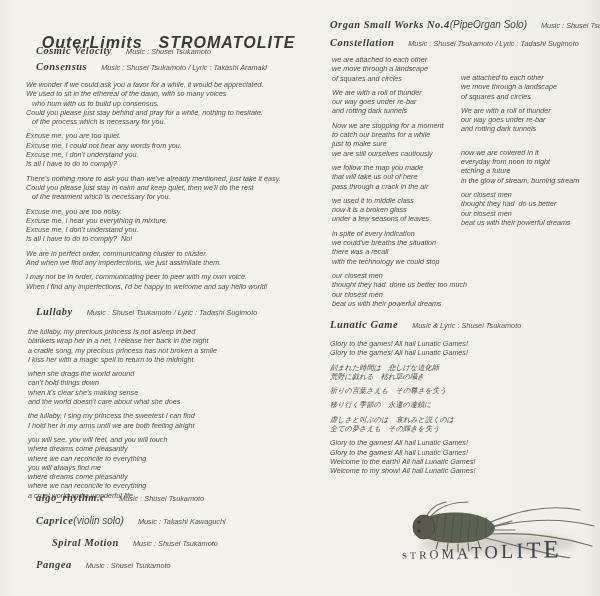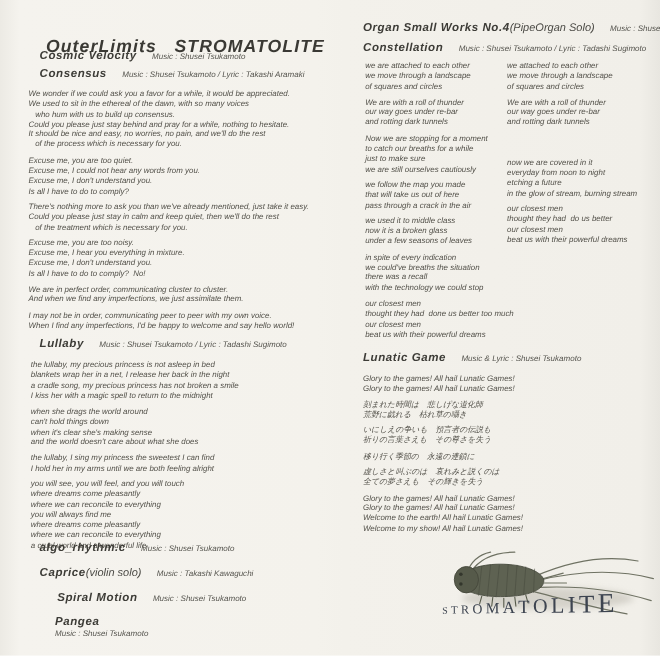--- a/index.html
+++ b/index.html
@@ -7,29 +7,29 @@
     width:600px;height:596px;position:relative;overflow:hidden;
     background:linear-gradient(90deg,#eceae4 0,#f5f3ee 3%,#f4f2ec 48%,#f3f1eb 52%,#f1efe9 97%,#e8e6e0 100%);
     font-family:"Liberation Sans",sans-serif;color:#4b4a45;
   }
   .sheet{position:absolute;inset:0;}
   .abs{position:absolute;}
   .hand{font-style:italic;}
   .album-title{left:20px;top:16px;font-size:16px;letter-spacing:1px;color:#3a3934;font-weight:bold;white-space:pre;}
   .album-title .gap{display:inline-block;width:16px;}
   .track{display:flex;align-items:baseline;white-space:pre;}
-  .t-title{font-size:10.5px;letter-spacing:.5px;color:#3d3c37;font-weight:bold;}
+  .t-title{font-size:10.5px;letter-spacing:.5px;color:#3d3c37;font-weight:bold;font-family:Liberation Serif, serif;}
   .t-sub{font-size:10px;color:#4b4a45;}
   .t-credit{font-size:7.3px;color:#55544e;margin-left:14px;}
   .lyrics{font-size:7.2px;line-height:9.3px;color:#525049;}
   .lyrics .line{white-space:pre;}
   .stanza{margin-bottom:5px;}
   .stanza:last-child{margin-bottom:0;}
   .col{width:135px;}
-  .col-right .stanza:nth-child(3){margin-top:27px;font-style:italic;}
+  .col-right .stanza:nth-child(3){margin-top:14px;font-style:italic;}
   .logo-text{left:402px;top:536px;width:196px;font-family:"Liberation Serif",serif;color:#3d4450;letter-spacing:3px;white-space:nowrap;transform:rotate(-.5deg);}
   .logo-text span:nth-child(1){font-size:9px;}
   .logo-text span:nth-child(2){font-size:10px;}
   .logo-text span:nth-child(3){font-size:11px;}
   .logo-text span:nth-child(4){font-size:12.5px;}
   .logo-text span:nth-child(5){font-size:14px;}
   .logo-text span:nth-child(6){font-size:15.5px;}
   .logo-text span:nth-child(7){font-size:17px;}
   .logo-text span:nth-child(8){font-size:18.5px;}
   .logo-text span:nth-child(9){font-size:20px;}
@@ -53,21 +53,20 @@
   <div class="abs track hand" style="left:36px;top:61px;">
     <span class="t-title">Consensus</span><span class="t-sub"></span><span class="t-credit">Music : Shusei Tsukamoto / Lyric : Takashi Aramaki</span>
   </div>
 
   <div class="abs lyrics hand" style="left:26px;top:80px;width:280px;">
       <div class="stanza">
         <div class="line">We wonder if we could ask you a favor for a while, it would be appreciated.</div>
         <div class="line">We used to sit in the ethereal of the dawn, with so many voices</div>
         <div class="line">   who hum with us to build up consensus.</div>
         <div class="line">Could you please just stay behind and pray for a while, nothing to hesitate.</div>
-        <div class="line">It should be nice and easy, no worries, no pain, and we'll do the rest</div>
         <div class="line">   of the process which is necessary for you.</div>
       </div>
       <div class="stanza">
         <div class="line">Excuse me, you are too quiet.</div>
         <div class="line">Excuse me, I could not hear any words from you.</div>
         <div class="line">Excuse me, I don't understand you.</div>
         <div class="line">Is all I have to do to comply?</div>
       </div>
       <div class="stanza">
         <div class="line">There's nothing more to ask you than we've already mentioned, just take it easy.</div>
@@ -127,21 +126,21 @@
   </div>
 
   <div class="abs track hand" style="left:36px;top:515px;">
     <span class="t-title">Caprice</span><span class="t-sub">(violin solo)</span><span class="t-credit">Music : Takashi Kawaguchi</span>
   </div>
 
   <div class="abs track hand" style="left:36px;top:537px;margin-left:16px;">
     <span class="t-title">Spiral Motion</span><span class="t-sub"></span><span class="t-credit">Music : Shusei Tsukamoto</span>
   </div>
 
-  <div class="abs track hand" style="left:36px;top:559px;flex-direction:column;">
+  <div class="abs track hand" style="left:36px;top:559px;">
     <span class="t-title">Pangea</span><span class="t-sub"></span><span class="t-credit">Music : Shusei Tsukamoto</span>
   </div>
 
   <div class="abs track hand" style="left:330px;top:19px;">
     <span class="t-title">Organ Small Works No.4</span><span class="t-sub">(PipeOrgan Solo)</span><span class="t-credit">Music : Shusei Tsukamoto</span>
   </div>
 
   <div class="abs track hand" style="left:330px;top:37px;">
     <span class="t-title">Constellation</span><span class="t-sub"></span><span class="t-credit">Music : Shusei Tsukamoto / Lyric : Tadashi Sugimoto</span>
   </div>
@@ -179,21 +178,21 @@
         <div class="line">there was a recall</div>
         <div class="line">with the technology we could stop</div>
       </div>
       <div class="stanza">
         <div class="line">our closest men</div>
         <div class="line">thought they had  done us better too much</div>
         <div class="line">our closest men</div>
         <div class="line">beat us with their powerful dreams</div>
       </div>
     </div>
-  <div class="abs lyrics hand col col-right" style="left:461px;top:55px;">
+  <div class="abs lyrics hand col col-right" style="left:461px;top:73px;">
       <div class="stanza">
         <div class="line">we attached to each other</div>
         <div class="line">we move through a landscape</div>
         <div class="line">of squares and circles</div>
       </div>
       <div class="stanza">
         <div class="line">We are with a roll of thunder</div>
         <div class="line">our way goes under re-bar</div>
         <div class="line">and rotting dark tunnels</div>
       </div>
@@ -218,21 +217,20 @@
   <div class="abs lyrics hand" style="left:330px;top:339px;width:265px;">
       <div class="stanza">
         <div class="line">Glory to the games! All hail Lunatic Games!</div>
         <div class="line">Glory to the games! All hail Lunatic Games!</div>
       </div>
       <div class="stanza">
         <div class="line">刻まれた時間は　悲しげな道化師</div>
         <div class="line">荒野に戯れる　枯れ草の囁き</div>
       </div>
       <div class="stanza">
-        <div class="line">いにしえの争いも　預言者の伝説も</div>
         <div class="line">祈りの言葉さえも　その尊さを失う</div>
       </div>
       <div class="stanza">
         <div class="line">移り行く季節の　永遠の連鎖に</div>
       </div>
       <div class="stanza">
         <div class="line">虚しさと叫ぶのは　哀れみと説くのは</div>
         <div class="line">全ての夢さえも　その輝きを失う</div>
       </div>
       <div class="stanza">

